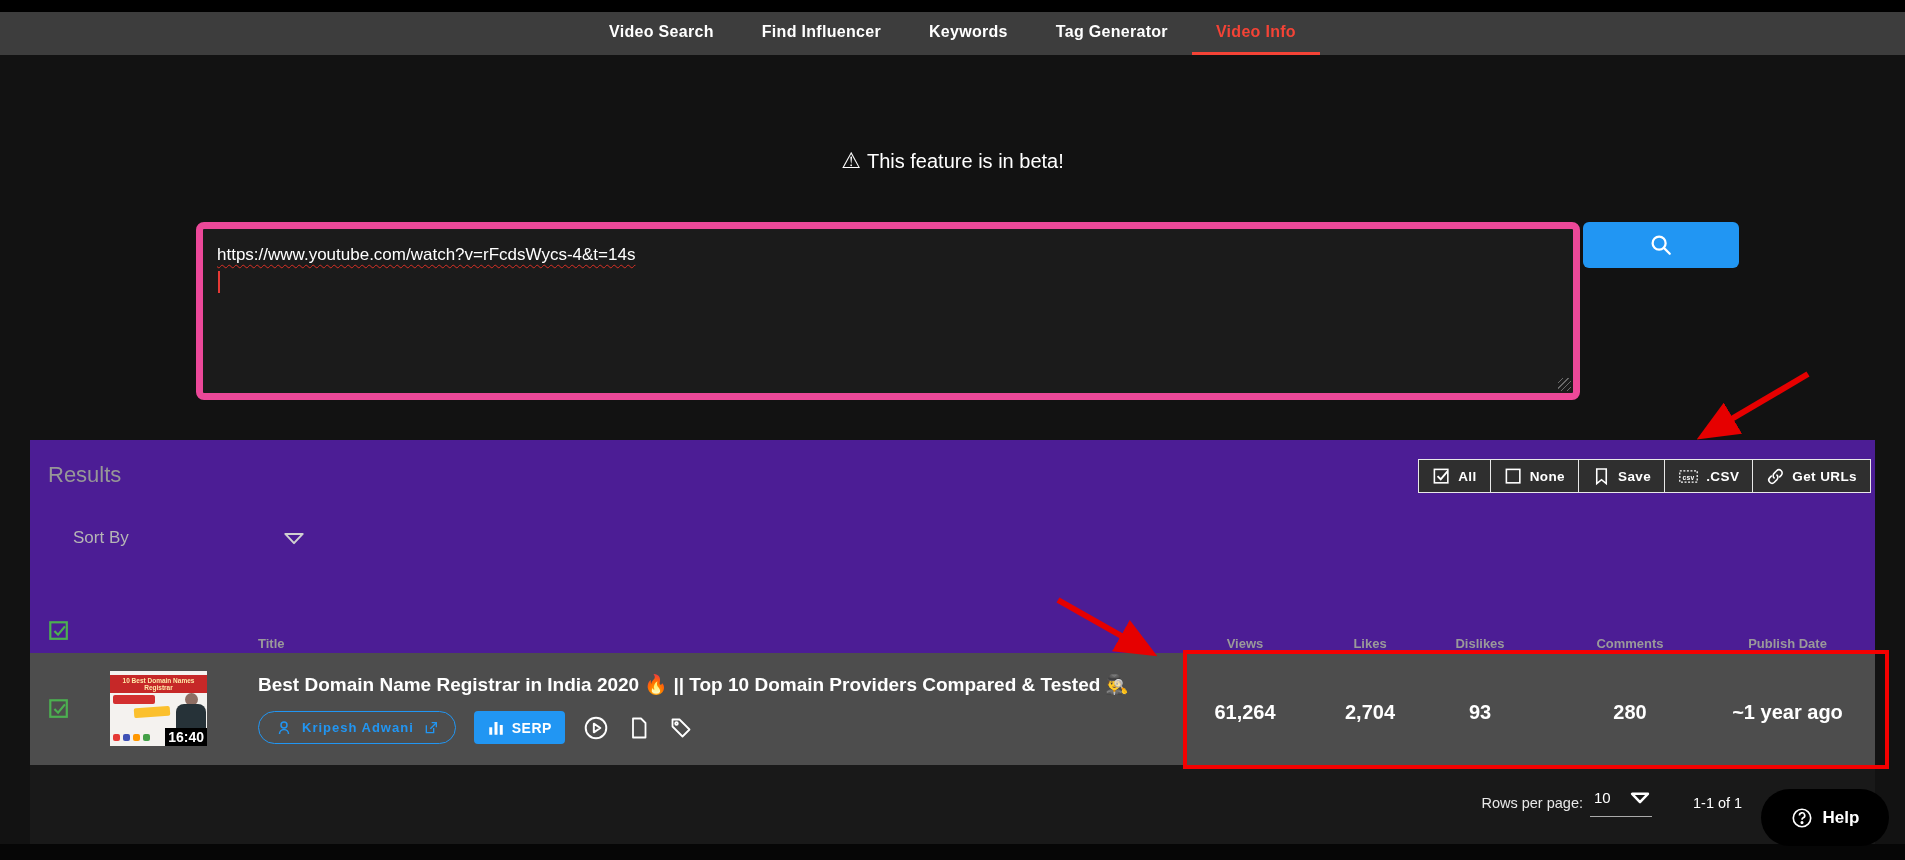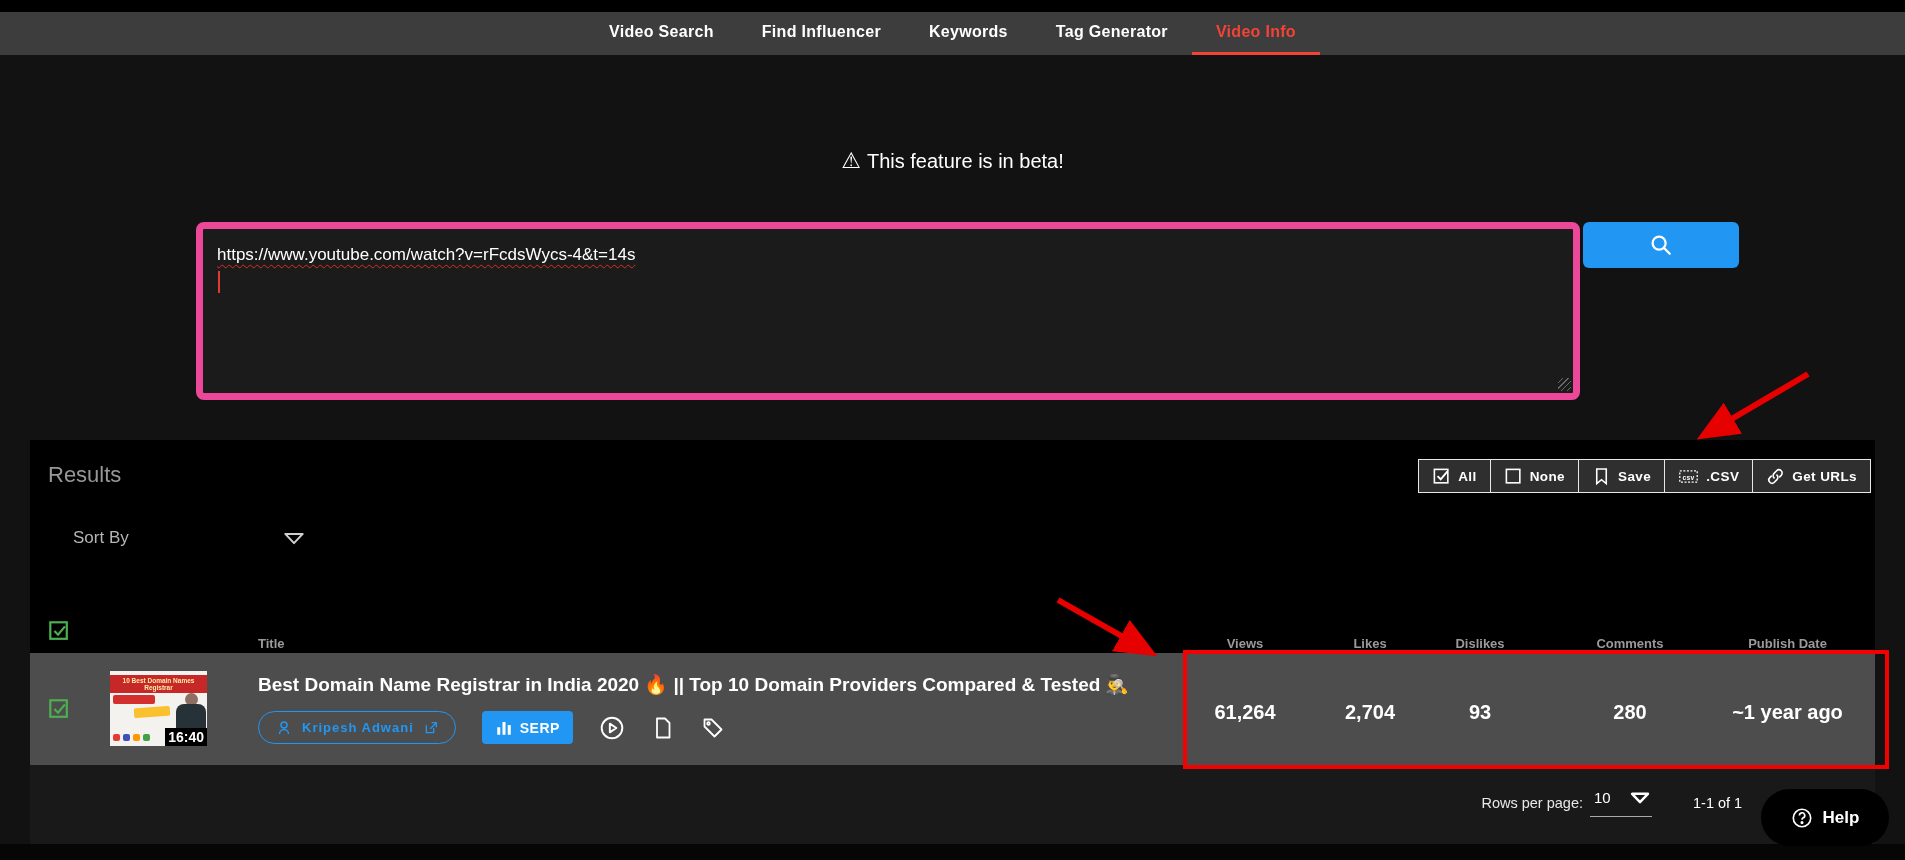--- a/index.html
+++ b/index.html
@@ -17,21 +17,21 @@
   .beta .warn { font-size:22px; margin-right:6px; }
 
   
   .url-box { position:absolute; left:196px; top:222px; width:1384px; height:178px; background:#1b1b1b; border:7px solid #ec4899; border-radius:8px; padding:14px; color:#fff; font-size:17px; line-height:24px; cursor:text; }
   .url-text { text-decoration:underline; text-decoration-style:wavy; text-decoration-color:#d93025; text-decoration-thickness:1px; text-underline-offset:4px; }
   .caret { position:absolute; left:15px; top:42px; width:2px; height:22px; background:#e53935; }
   .resize-handle { position:absolute; right:2px; bottom:2px; width:13px; height:13px; background:repeating-linear-gradient(135deg, transparent 0 3px, #8a8a8a 3px 4px); opacity:.7; }
   .search-btn { position:absolute; left:1583px; top:222px; width:156px; height:46px; background:#2196f3; border:none; border-radius:6px; display:flex; align-items:center; justify-content:center; cursor:pointer; }
 
   
-  .panel { position:absolute; left:30px; top:440px; width:1845px; height:392px; background:#000000; }
+  .panel { position:absolute; left:30px; top:440px; width:1845px; height:392px; background:#4c1d95; }
   .panel-heading { position:absolute; left:18px; top:22px; font-size:22px; color:#979797; }
 
   .toolbar { position:absolute; right:4px; top:19px; display:flex; }
   .tb-btn { display:flex; align-items:center; gap:7px; height:34px; padding:0 13px; background:#2f2f2f; border:1px solid #e8e8e8; margin-left:-1px; color:#fff; font-weight:bold; font-size:13.5px; letter-spacing:.4px; cursor:pointer; white-space:nowrap; }
 
   .sort { position:absolute; left:43px; top:88px; width:232px; display:flex; align-items:center; justify-content:space-between; color:#b5b5b5; font-size:17px; cursor:pointer; }
 
   .th { position:absolute; top:196px; color:#9a9a9a; font-size:13px; font-weight:bold; }
   .th-title { left:228px; }
   .col-views { left:1160px; width:110px; text-align:center; }
@@ -46,21 +46,21 @@
   .thumb { position:absolute; left:80px; top:18px; width:97px; height:75px; background:#f4f2ef; overflow:hidden; cursor:pointer; }
   .thumb-banner { position:absolute; left:0; top:4px; width:100%; background:#c62828; color:#ffe9a8; font-size:6.5px; font-weight:bold; text-align:center; padding:2px 0; }
   .thumb-pill-red { position:absolute; left:3px; top:24px; width:42px; height:9px; background:#d32f2f; border-radius:2px; }
   .thumb-pill-yellow { position:absolute; left:24px; top:36px; width:36px; height:10px; background:#fbc02d; transform:rotate(-4deg); border-radius:2px; }
   .thumb-logos { position:absolute; left:3px; bottom:5px; display:flex; gap:3px; }
   .thumb-logos i { width:7px; height:7px; border-radius:2px; display:block; }
   .thumb-person-head { position:absolute; right:9px; top:22px; width:13px; height:13px; border-radius:50%; background:#8d6e63; }
   .thumb-person-body { position:absolute; right:1px; top:33px; width:30px; height:42px; background:#263238; border-radius:8px 8px 0 0; }
   .duration { position:absolute; right:0; bottom:0; background:#000; color:#fff; font-size:14px; font-weight:bold; padding:1px 3px;margin-left:44px; }
   .row-title { position:absolute; left:228px; top:20px; color:#fff; font-weight:bold; font-size:19px; white-space:nowrap; }
-  .row-actions { position:absolute; left:228px; top:58px; display:flex; align-items:center; gap:26px; }
+  .row-actions { position:absolute; left:228px; top:58px; display:flex; align-items:center; gap:18px; }
   .channel-btn { display:flex; align-items:center; gap:9px; height:33px; padding:0 16px; border:1px solid #2196f3; border-radius:17px; background:transparent; color:#2196f3; font-weight:bold; font-size:13px; letter-spacing:1px; cursor:pointer; white-space:nowrap; }
   .serp-btn { display:flex; align-items:center; gap:7px; height:33px; padding:0 13px; background:#2196f3; border:none; border-radius:4px; color:#fff; font-weight:bold; font-size:14px; letter-spacing:.5px; cursor:pointer; }
   .icon-btn { background:none; border:none; padding:0; display:flex; cursor:pointer; }
   .cell { position:absolute; top:48px; color:#fff; font-weight:bold; font-size:20px; }
 
   .pfooter { position:absolute; left:0; top:325px; width:1845px; height:79px; background:#191919; }
   .rpp-label { position:absolute; right:292px; top:30px; color:#e8e8e8; font-size:14.5px; white-space:nowrap; }
   .rpp-select { position:absolute; left:1560px; top:24px; width:62px; display:flex; align-items:center; justify-content:space-between; color:#fff; font-size:15px; border-bottom:1px solid #aaa; padding:0 2px 10px 4px; cursor:pointer; }
   .range { position:absolute; left:1663px; top:30px; color:#fff; font-size:14.5px; white-space:nowrap; }
   .help-btn { position:absolute; left:1731px; top:24px; width:128px; height:57px; border-radius:29px; background:#000; border:none; color:#fff; font-weight:bold; font-size:17px; display:flex; align-items:center; justify-content:center; gap:10px; cursor:pointer; z-index:30; }

